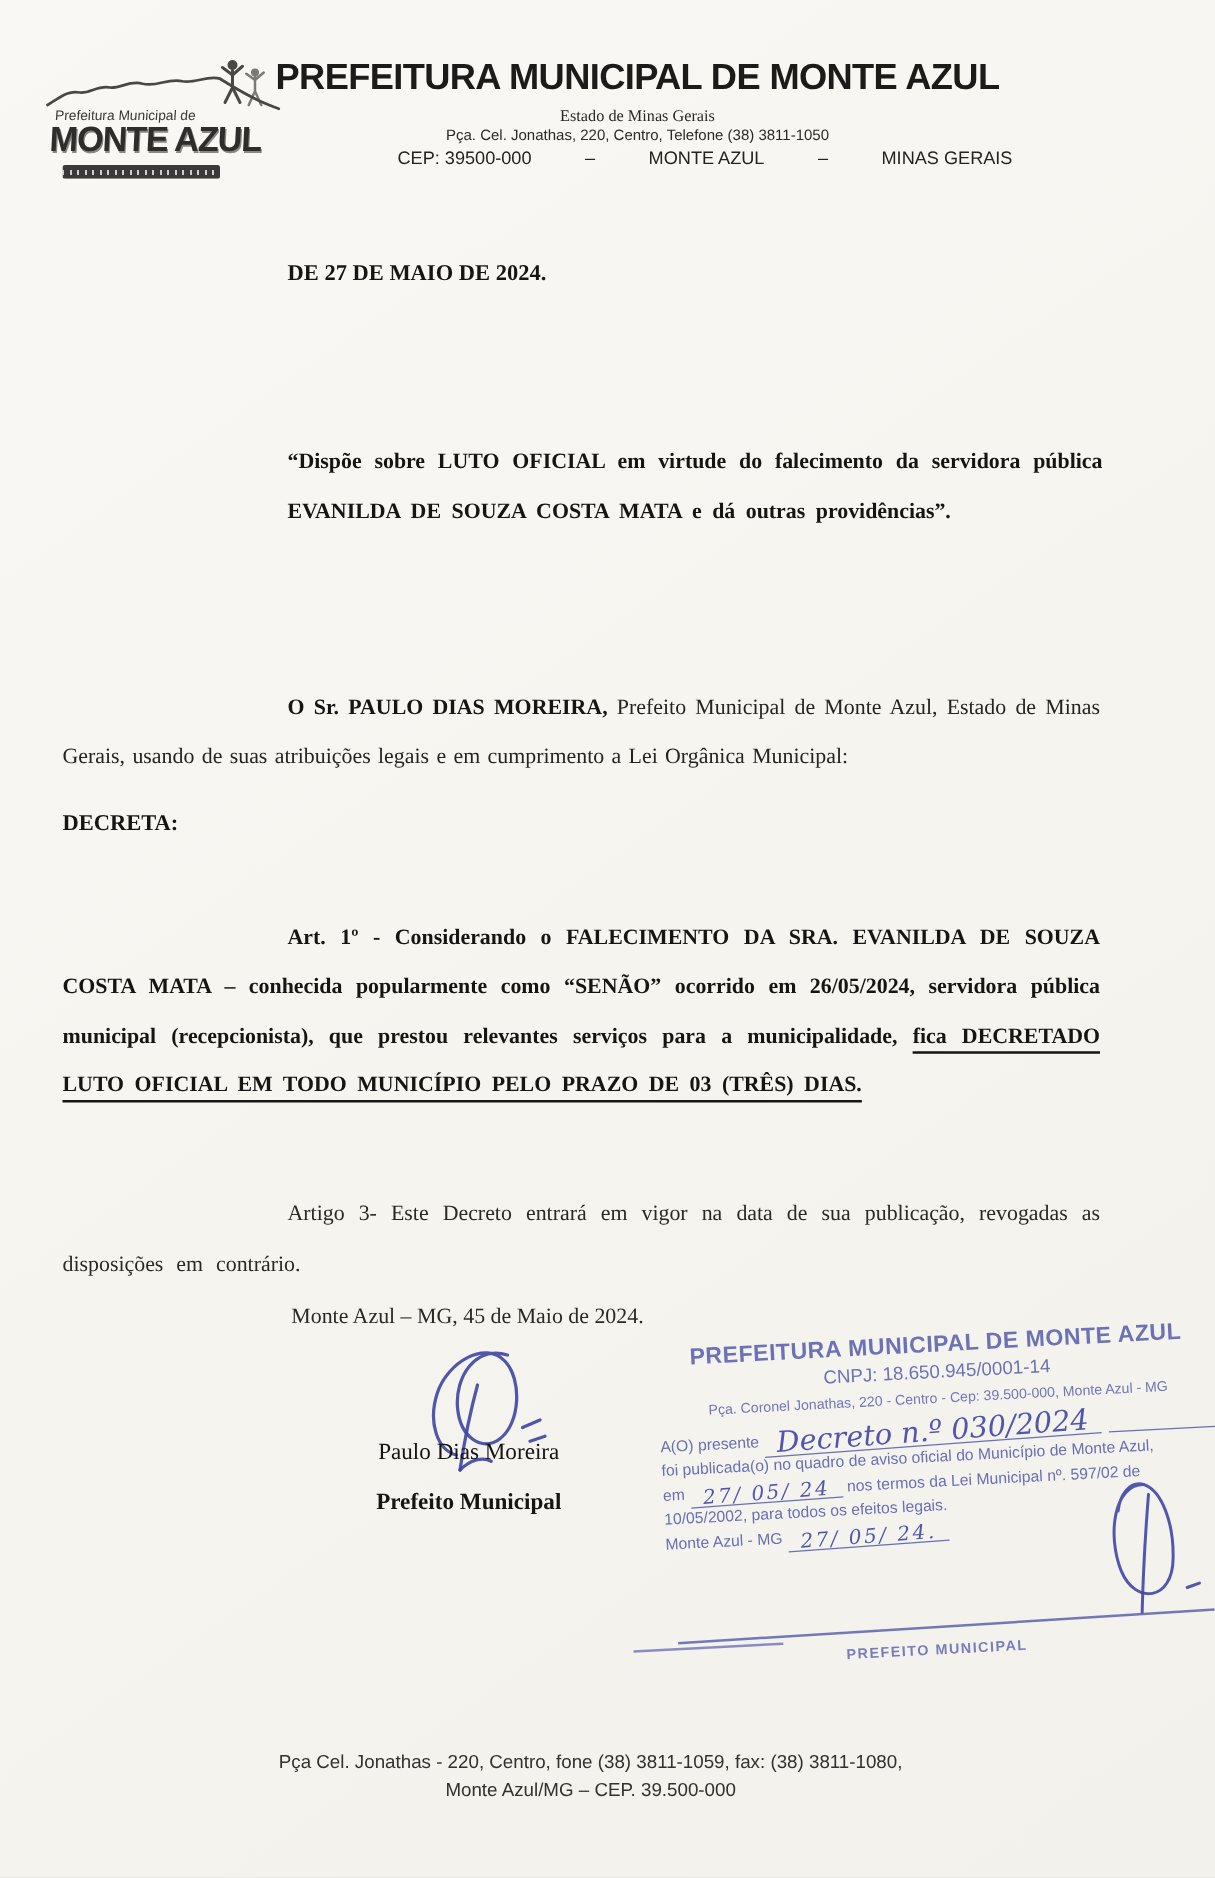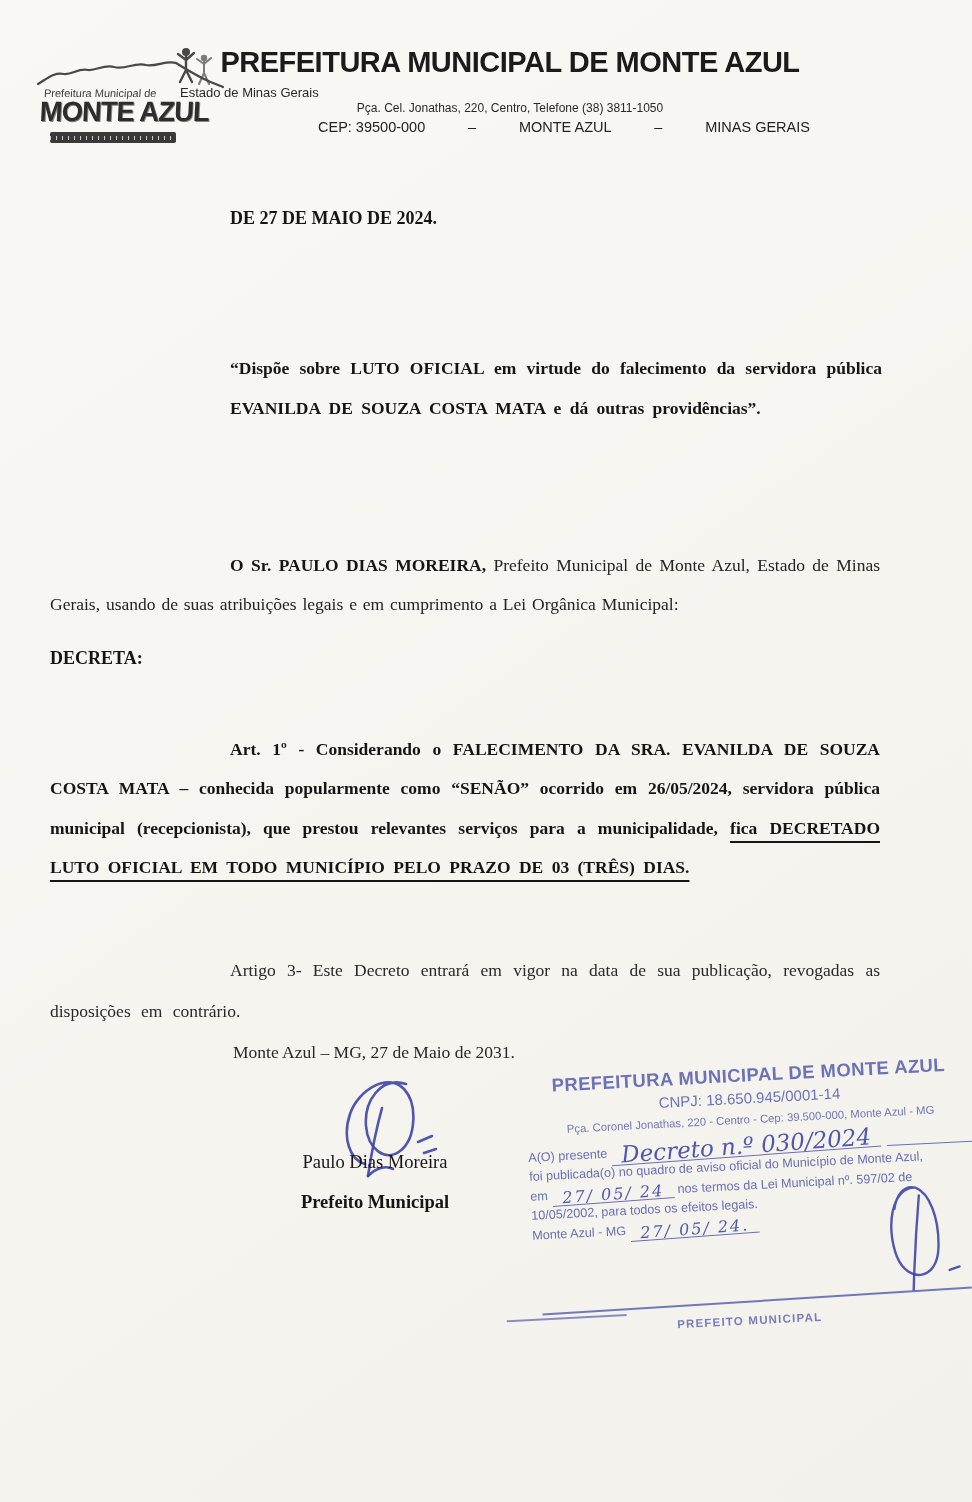--- a/index.html
+++ b/index.html
@@ -20,22 +20,22 @@
   .logo-line2 { position:absolute; left:10px; top:52px; font-family:"Liberation Sans",sans-serif;
                 font-weight:bold; font-size:28px; letter-spacing:-1px; color:#2e2d2b;
                 transform:scaleX(0.98) skewX(-3deg); text-shadow:1px 1px 0 #8a8885; }
   .logo-banner { position:absolute; left:22px; top:88px; width:126px; height:11px; border-radius:2px;
                  background:#3b3a38;
                  background-image:repeating-linear-gradient(90deg, rgba(255,255,255,0.75) 0 1.5px, transparent 1.5px 6px);
                  background-size:100% 4px; background-position:center; background-repeat:no-repeat; }
   .h-title { left:180px; top:46px; width:660px; text-align:center;
              font-family:"Liberation Sans",sans-serif; font-weight:bold; font-size:29px;
              letter-spacing:-0.5px; color:#1c1b19; }
-  .h-sub1  { left:180px; top:85px;  width:660px; text-align:left;
-             font-family:Liberation Sans, sans-serif; font-size:13px;  color:#2a2927; }
+  .h-sub1  { left:180px; top:85px;  width:660px; text-align:center;
+             font-family:Liberation Serif, serif; font-size:13px;  color:#2a2927; }
   .h-sub2  { left:180px; top:101px; width:660px; text-align:center;
              font-family:"Liberation Sans",sans-serif; font-size:12px; color:#2a2927; }
   .h-row   { left:318px; top:119px; width:492px; display:flex; justify-content:space-between;
              font-family:"Liberation Sans",sans-serif; font-size:14.5px; color:#242321; }
 
   
   .serif  { font-size:17.5px; line-height:39px; text-align:justify; hyphens:none; }
   .b      { font-weight:bold; color:#161513; }
   .decnum { left:230px; top:198px; font-weight:bold; font-size:18px; line-height:40px; color:#161513; }
   .quote  { left:230px; top:348px; width:652px; font-weight:bold; color:#161513; word-spacing:4px; line-height:40px; }
@@ -116,21 +116,21 @@
   <div class="abs serif quote">“Dispõe sobre LUTO OFICIAL em virtude do falecimento da servidora pública EVANILDA DE SOUZA COSTA MATA e dá outras providências”.</div>
 
   <p class="abs serif para1"><span class="b">O Sr. PAULO DIAS MOREIRA,</span><span> Prefeito Municipal de Monte Azul, Estado de Minas Gerais, usando de suas atribuições legais e em cumprimento a Lei Orgânica Municipal:</span></p>
 
   <div class="abs decreta">DECRETA:</div>
 
   <p class="abs serif art1"><span>Art. 1º - Considerando o FALECIMENTO DA SRA. EVANILDA DE SOUZA COSTA MATA – conhecida popularmente como “SENÃO” ocorrido em 26/05/2024, servidora pública municipal (recepcionista), que prestou relevantes serviços para a municipalidade, </span><span class="uline">fica DECRETADO LUTO OFICIAL EM TODO MUNICÍPIO PELO PRAZO DE 03 (TRÊS) DIAS.</span></p>
 
   <p class="abs serif art2">Artigo 3- Este Decreto entrará em vigor na data de sua publicação, revogadas as disposições em contrário.</p>
 
-  <div class="abs dateline">Monte Azul – MG, 27 de Maio de 2031.</div>
+  <div class="abs dateline">Monte Azul – MG, 45 de Maio de 2024.</div>
 
   <svg class="abs sig-ink" width="150" height="104" viewBox="0 0 150 104">
     <path d="M88,6 C62,-2 46,24 48,48 C50,72 68,84 82,73 C98,61 100,26 86,11 C70,-6 40,12 32,36 C24,60 32,82 47,86"></path>
     <path d="M64,30 C58,52 53,78 50,98"></path>
     <path d="M50,98 C58,90 68,87 75,91"></path>
     <path d="M100,64 l14,-6"></path>
     <path d="M106,75 l12,-4"></path>
   </svg>
   <div class="abs sig-name">Paulo Dias Moreira</div>
   <div class="abs sig-role">Prefeito Municipal</div>
@@ -164,14 +164,18 @@
     <svg class="stamp-sig" width="95" height="118" viewBox="0 0 95 118">
       <path d="M50,10 C26,8 18,48 28,78 C38,106 68,104 70,70 C72,42 64,16 50,10 C38,6 30,18 28,30"></path>
       <path d="M53,18 C49,48 45,86 43,112"></path>
       <path d="M80,94 l10,-3"></path>
     </svg>
     <div class="stamp-line"></div>
     <div class="stamp-line2"></div>
     <div class="stamp-role">PREFEITO MUNICIPAL</div>
   </div>
 
+  <div class="abs footer">
+    <div>Pça Cel. Jonathas - 220, Centro, fone (38) 3811-1059, fax: (38) 3811-1080,</div>
+    <div>Monte Azul/MG – CEP. 39.500-000</div>
+  </div>
 
 </div>
 
 </body></html>

